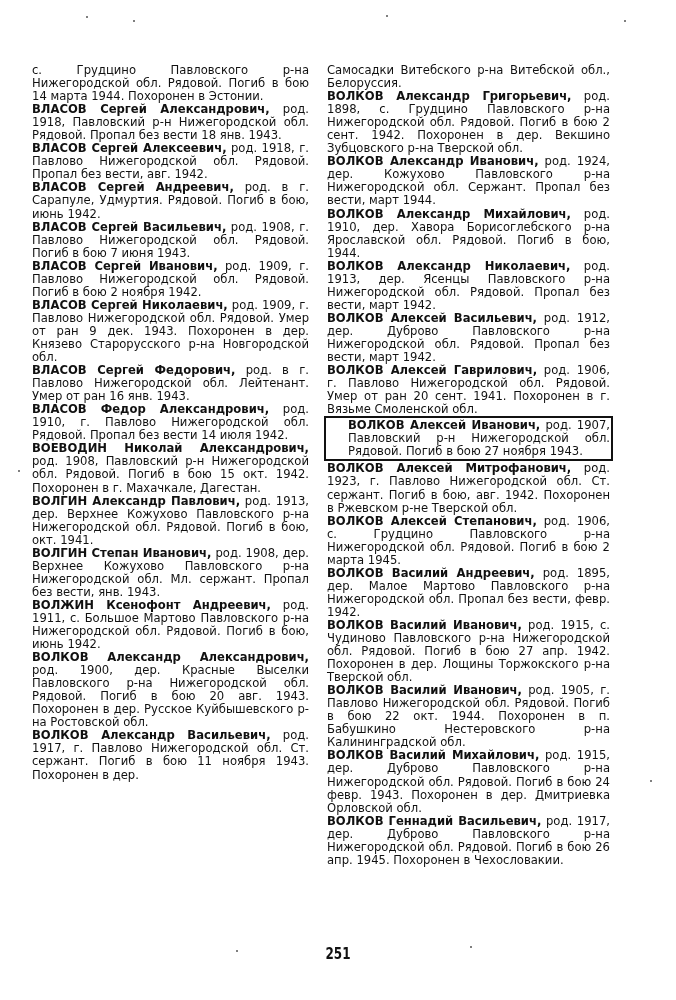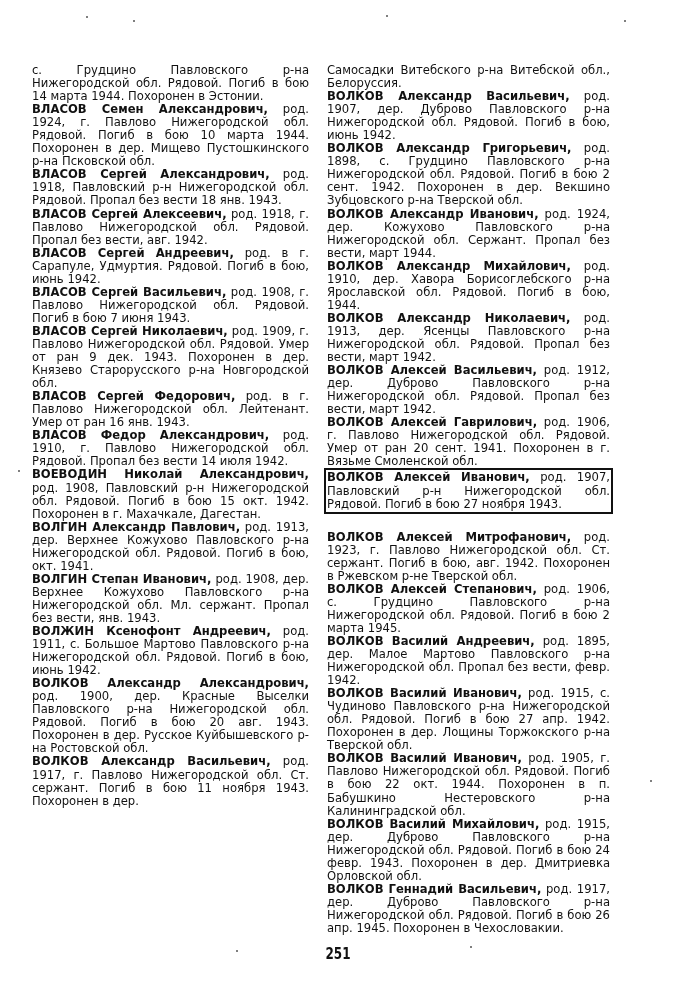--- a/index.html
+++ b/index.html
@@ -3,48 +3,47 @@
 <meta charset="utf-8">
 <style>
   html, body { margin: 0; padding: 0; background: #ffffff; }
   body { width: 676px; height: 1000px; position: relative; overflow: hidden; }
   .page { position: absolute; left: 0; top: 0; width: 676px; height: 1000px; background: #fff; border-radius: 18px; }
   .col { position: absolute; top: 64px; font-family: "DejaVu Sans", sans-serif; font-size: 11.6px; line-height: 13.05px; color: #111; text-align: justify; }
   .col.left { left: 32px; width: 277px; }
   .col.right { left: 327px; width: 283px; }
   .entry { margin: 0; padding: 0; text-indent: 0; }
   .entry .name { font-weight: bold; }
-  .entry.hl { outline: 2px solid #111; outline-offset: 1px; margin: 3px 0 20px 0; }
+  .entry.hl { outline: 2px solid #111; outline-offset: 1px; margin: 3px 0 4px 0; padding-left: 21px; }
   .pagenum { position: absolute; top: 945px; left: 0; width: 676px; text-align: center; font-family: "DejaVu Sans", sans-serif; font-size: 15px; font-weight: bold; color: #111; transform: scaleX(0.8); }
   .speck { position: absolute; width: 2px; height: 2px; background: #555; border-radius: 1px; }
 </style>
 </head>
 <body>
 
 <div class="page">
   <div class="col left" id="col-left">
       <p class="entry"><span>с. Грудцино Павловского р-на Нижегородской обл. Рядовой. Погиб в бою 14 марта 1944. Похоронен в Эстонии.</span></p>
-      <p class="entry"><span class="name">ВЛАСОВ Семен Александрович,</span><span> род. 1924, г. Павлово Нижегородской обл. Рядовой. Погиб в бою 10 марта 1944. Похоронен в дер. Мищево Пустошкинского р-на Псковской обл.</span></p>
       <p class="entry"><span class="name">ВЛАСОВ Сергей Александрович,</span><span> род. 1918, Павловский р-н Нижегородской обл. Рядовой. Пропал без вести 18 янв. 1943.</span></p>
       <p class="entry"><span class="name">ВЛАСОВ Сергей Алексеевич,</span><span> род. 1918, г. Павлово Нижегородской обл. Рядовой. Пропал без вести, авг. 1942.</span></p>
       <p class="entry"><span class="name">ВЛАСОВ Сергей Андреевич,</span><span> род. в г. Сарапуле, Удмуртия. Рядовой. Погиб в бою, июнь 1942.</span></p>
       <p class="entry"><span class="name">ВЛАСОВ Сергей Васильевич,</span><span> род. 1908, г. Павлово Нижегородской обл. Рядовой. Погиб в бою 7 июня 1943.</span></p>
+      <p class="entry"><span class="name">ВЛАСОВ Сергей Иванович,</span><span> род. 1909, г. Павлово Нижегородской обл. Рядовой. Погиб в бою 2 ноября 1942.</span></p>
       <p class="entry"><span class="name">ВЛАСОВ Сергей Николаевич,</span><span> род. 1909, г. Павлово Нижегородской обл. Рядовой. Умер от ран 9 дек. 1943. Похоронен в дер. Князево Старорусского р-на Новгородской обл.</span></p>
       <p class="entry"><span class="name">ВЛАСОВ Сергей Федорович,</span><span> род. в г. Павлово Нижегородской обл. Лейтенант. Умер от ран 16 янв. 1943.</span></p>
       <p class="entry"><span class="name">ВЛАСОВ Федор Александрович,</span><span> род. 1910, г. Павлово Нижегородской обл. Рядовой. Пропал без вести 14 июля 1942.</span></p>
       <p class="entry"><span class="name">ВОЕВОДИН Николай Александрович,</span><span> род. 1908, Павловский р-н Нижегородской обл. Рядовой. Погиб в бою 15 окт. 1942. Похоронен в г. Махачкале, Дагестан.</span></p>
       <p class="entry"><span class="name">ВОЛГИН Александр Павлович,</span><span> род. 1913, дер. Верхнее Кожухово Павловского р-на Нижегородской обл. Рядовой. Погиб в бою, окт. 1941.</span></p>
       <p class="entry"><span class="name">ВОЛГИН Степан Иванович,</span><span> род. 1908, дер. Верхнее Кожухово Павловского р-на Нижегородской обл. Мл. сержант. Пропал без вести, янв. 1943.</span></p>
       <p class="entry"><span class="name">ВОЛЖИН Ксенофонт Андреевич,</span><span> род. 1911, с. Большое Мартово Павловского р-на Нижегородской обл. Рядовой. Погиб в бою, июнь 1942.</span></p>
       <p class="entry"><span class="name">ВОЛКОВ Александр Александрович,</span><span> род. 1900, дер. Красные Выселки Павловского р-на Нижегородской обл. Рядовой. Погиб в бою 20 авг. 1943. Похоронен в дер. Русское Куйбышевского р-на Ростовской обл.</span></p>
       <p class="entry"><span class="name">ВОЛКОВ Александр Васильевич,</span><span> род. 1917, г. Павлово Нижегородской обл. Ст. сержант. Погиб в бою 11 ноября 1943. Похоронен в дер.</span></p>
     </div>
   <div class="col right" id="col-right">
       <p class="entry"><span>Самосадки Витебского р-на Витебской обл., Белоруссия.</span></p>
-      <p class="entry"><span class="name">ВОЛКОВ Александр Васильевич,</span><span> род. 1907, дер. Дуброво Павловского р-на Нижегородской обл. Рядовой. Погиб в бою, июнь 1942.</span></p>
       <p class="entry"><span class="name">ВОЛКОВ Александр Григорьевич,</span><span> род. 1898, с. Грудцино Павловского р-на Нижегородской обл. Рядовой. Погиб в бою 2 сент. 1942. Похоронен в дер. Векшино Зубцовского р-на Тверской обл.</span></p>
       <p class="entry"><span class="name">ВОЛКОВ Александр Иванович,</span><span> род. 1924, дер. Кожухово Павловского р-на Нижегородской обл. Сержант. Пропал без вести, март 1944.</span></p>
       <p class="entry"><span class="name">ВОЛКОВ Александр Михайлович,</span><span> род. 1910, дер. Хавора Борисоглебского р-на Ярославской обл. Рядовой. Погиб в бою, 1944.</span></p>
       <p class="entry"><span class="name">ВОЛКОВ Александр Николаевич,</span><span> род. 1913, дер. Ясенцы Павловского р-на Нижегородской обл. Рядовой. Пропал без вести, март 1942.</span></p>
       <p class="entry"><span class="name">ВОЛКОВ Алексей Васильевич,</span><span> род. 1912, дер. Дуброво Павловского р-на Нижегородской обл. Рядовой. Пропал без вести, март 1942.</span></p>
       <p class="entry"><span class="name">ВОЛКОВ Алексей Гаврилович,</span><span> род. 1906, г. Павлово Нижегородской обл. Рядовой. Умер от ран 20 сент. 1941. Похоронен в г. Вязьме Смоленской обл.</span></p>
       <p class="entry hl"><span class="name">ВОЛКОВ Алексей Иванович,</span><span> род. 1907, Павловский р-н Нижегородской обл. Рядовой. Погиб в бою 27 ноября 1943.</span></p>
       <p class="entry"><span class="name">ВОЛКОВ Алексей Митрофанович,</span><span> род. 1923, г. Павлово Нижегородской обл. Ст. сержант. Погиб в бою, авг. 1942. Похоронен в Ржевском р-не Тверской обл.</span></p>
       <p class="entry"><span class="name">ВОЛКОВ Алексей Степанович,</span><span> род. 1906, с. Грудцино Павловского р-на Нижегородской обл. Рядовой. Погиб в бою 2 марта 1945.</span></p>
       <p class="entry"><span class="name">ВОЛКОВ Василий Андреевич,</span><span> род. 1895, дер. Малое Мартово Павловского р-на Нижегородской обл. Пропал без вести, февр. 1942.</span></p>

